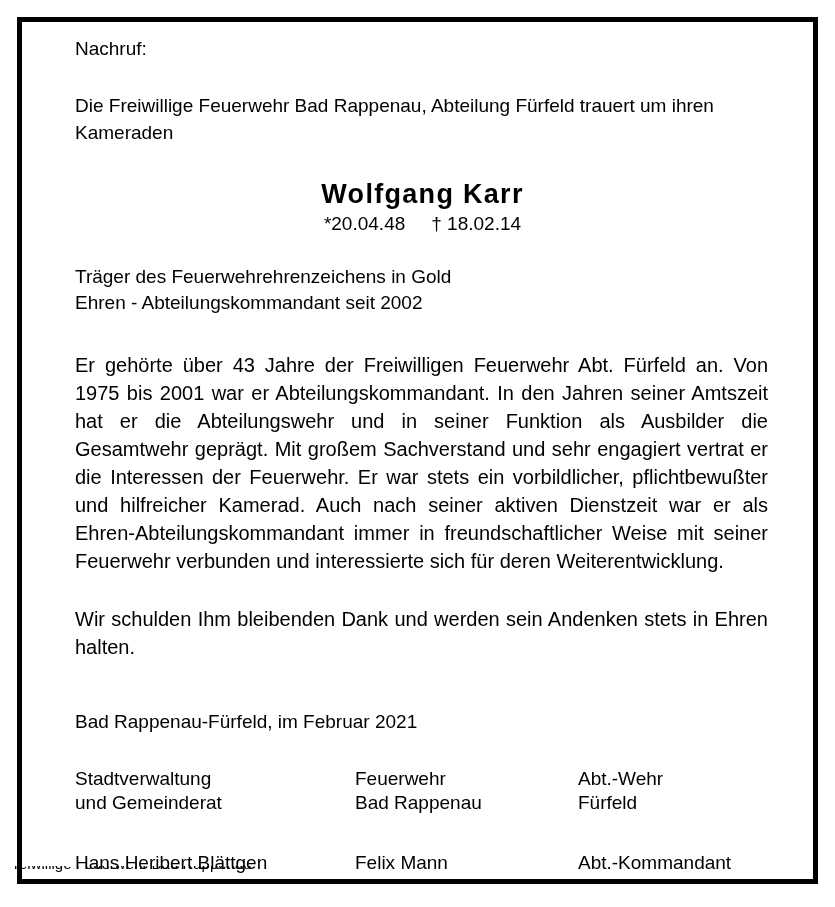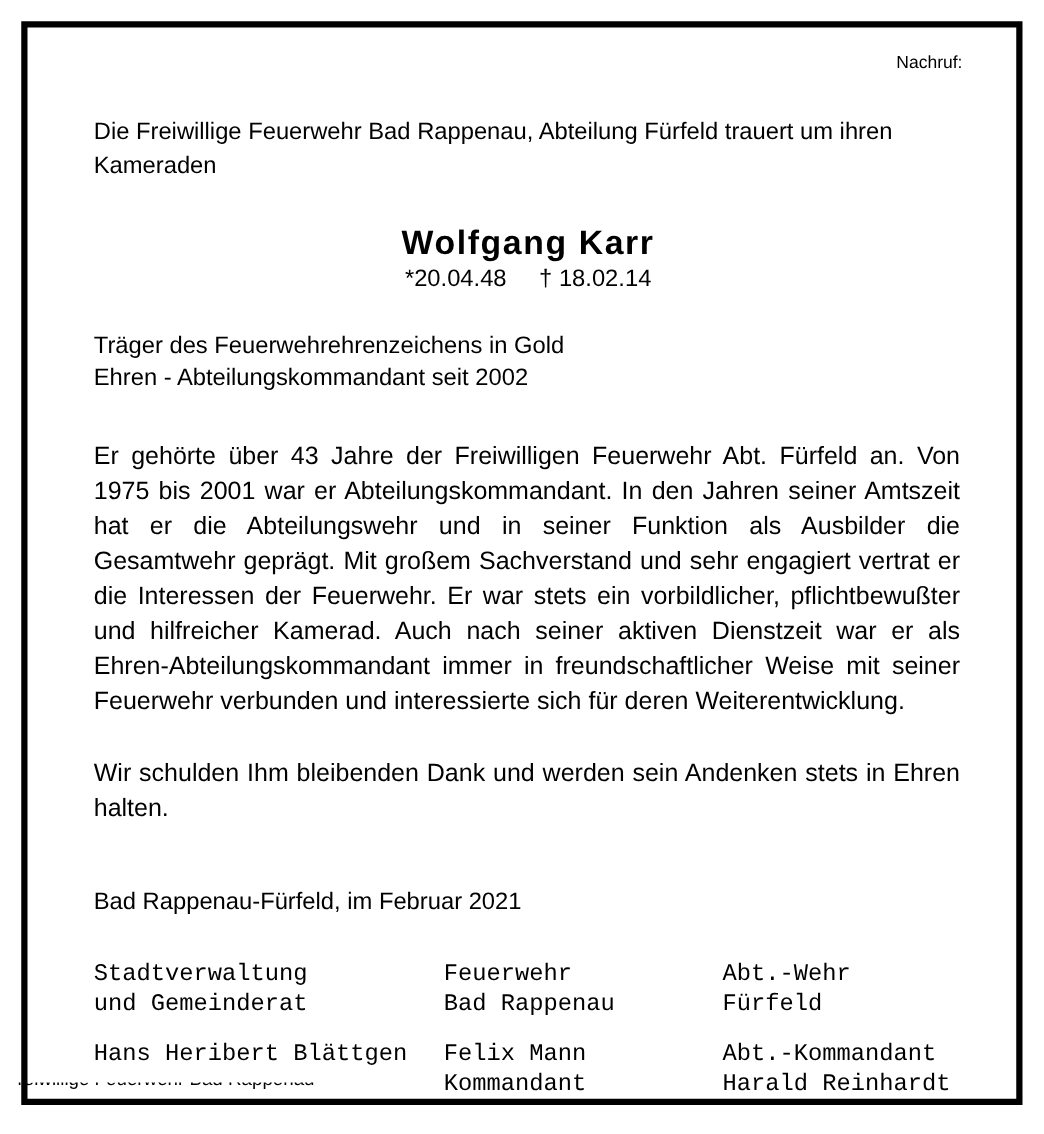--- a/index.html
+++ b/index.html
@@ -30,24 +30,23 @@
   }
 
   #notice-body {
     position: absolute;
     left: 53px;
     top: 14px;
     width: 695px;
   }
 
   .lead-label {
-    font-size: 14px;
+    font-size: 19px;
     line-height: 26px;
     margin: 0 0 30px 0;
-    text-align: right;
   }
 
   .intro {
     font-size: 19px;
     line-height: 27px;
     margin: 0 0 32px 0;
     width: 670px;
   }
 
   .deceased-block {
@@ -94,22 +93,21 @@
 
   .place-date {
     font-size: 19px;
     line-height: 26px;
     margin: 0 0 32px 0;
   }
 
   .signature-grid {
     display: grid;
     grid-template-columns: 280px 223px auto;
-    row-gap: 16px;
-    font-family: Liberation Mono, monospace;
+    row-gap: 36px;
   }
   .sig-cell {
     font-size: 19px;
     line-height: 24px;
   }
   .sig-cell div {
     white-space: nowrap;
   }
 
   

